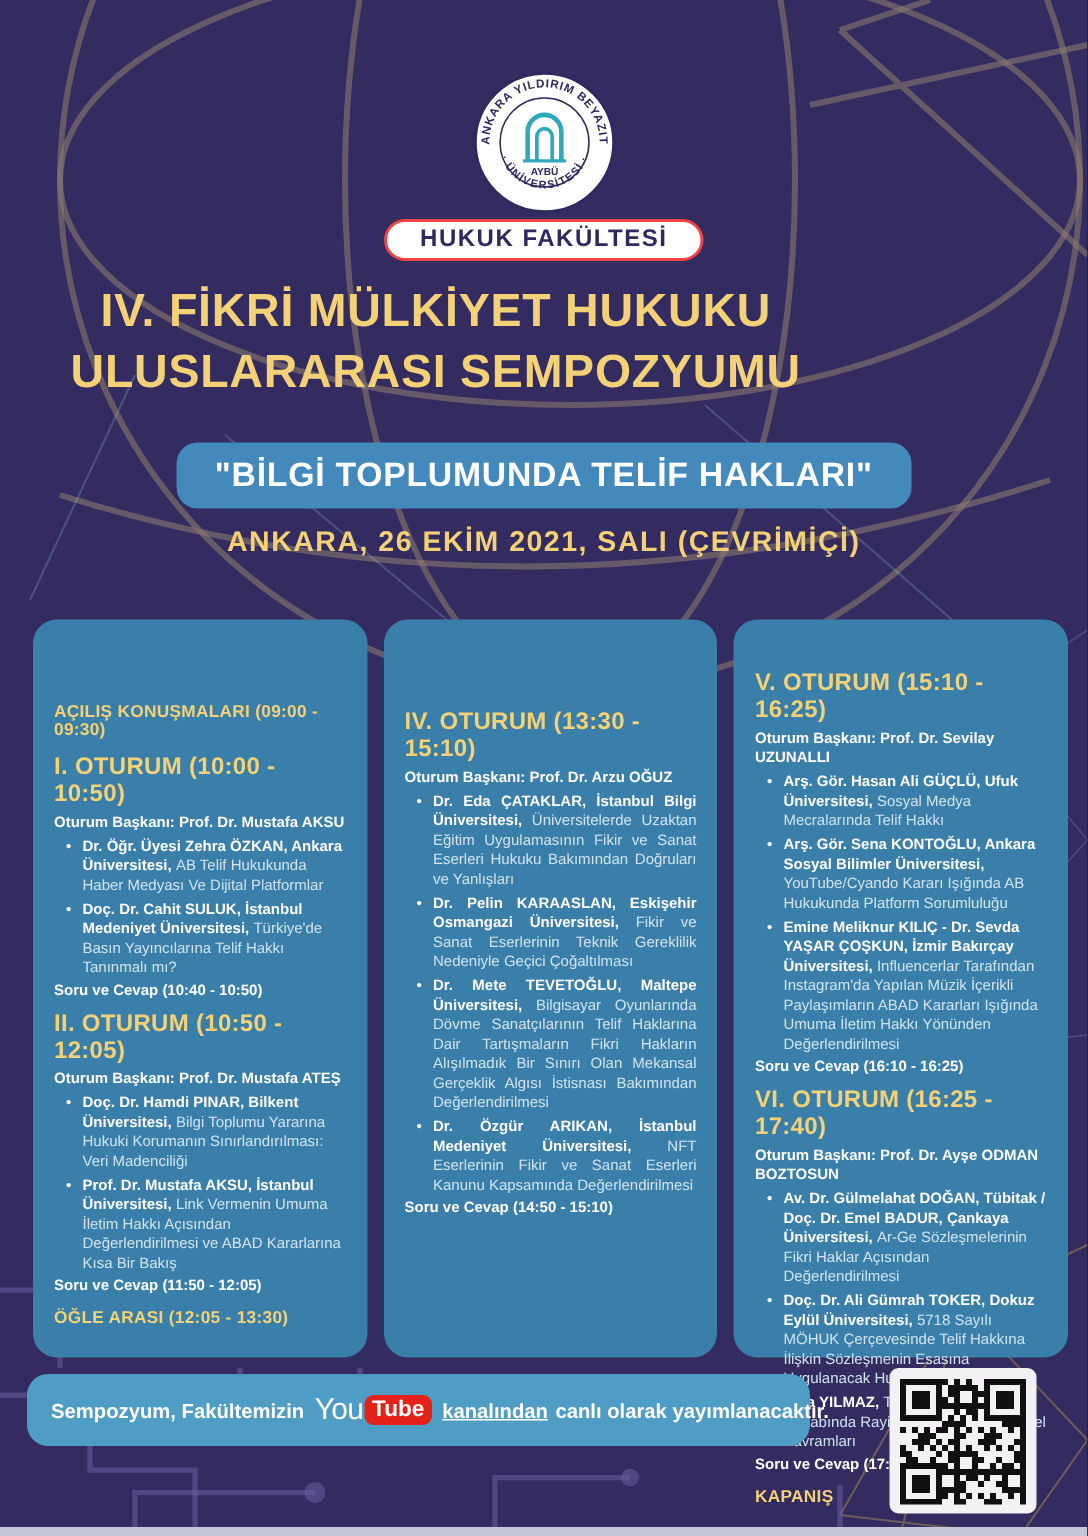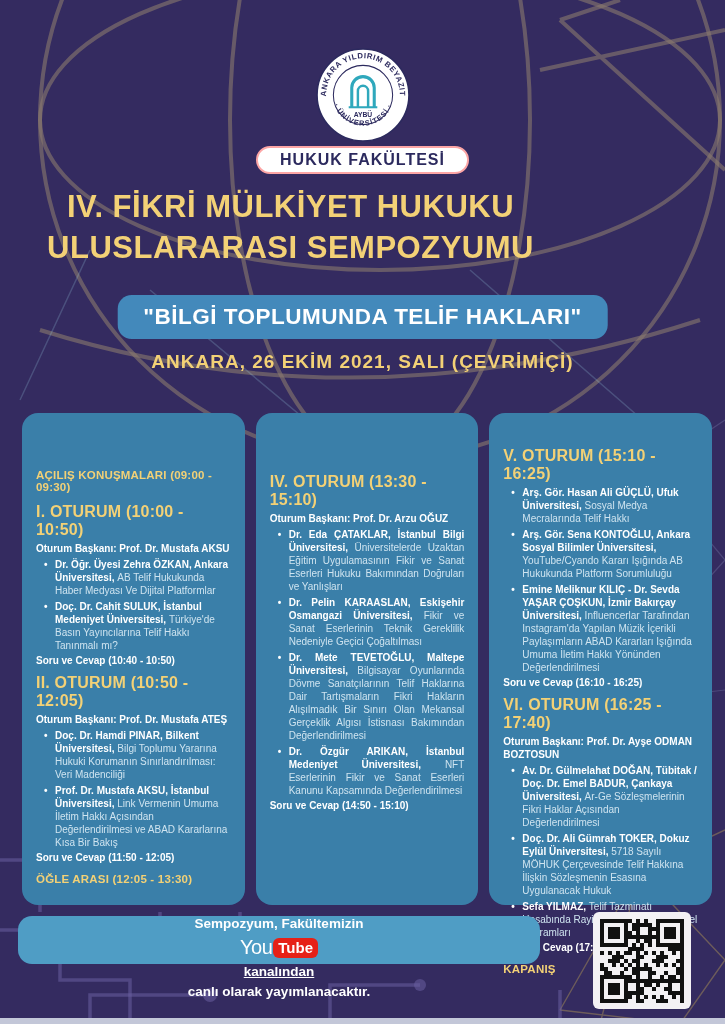--- a/index.html
+++ b/index.html
@@ -9,21 +9,21 @@
     font-family:"Liberation Sans", sans-serif;
     -webkit-font-smoothing:antialiased;
   }
   .bg-art{position:absolute;inset:0;pointer-events:none;}
 
   
   .logo-wrap{position:absolute;top:48px;left:0;width:725px;text-align:center;}
   .seal{display:block;margin:0 auto;}
   .faculty-badge{
     display:inline-block;margin-top:4px;background:#ffffff;color:#2c2a5e;
-    border:2px solid #fca5a5;border-radius:999px;padding:3px 22px;
+    border:2px solid #ef4444;border-radius:999px;padding:3px 22px;
     font-weight:bold;font-size:16px;letter-spacing:1px;
   }
   .main-title{
     position:absolute;top:186px;left:0;width:581px;text-align:center;
     color:#f3d176;font-weight:800;font-size:31px;line-height:41px;letter-spacing:.5px;
   }
   .subtitle-box{
     position:absolute;top:295px;left:50%;transform:translateX(-50%);
     background:#4389bb;border-radius:14px;padding:9px 26px;
     color:#ffffff;font-weight:800;font-size:22.5px;letter-spacing:.5px;white-space:nowrap;
@@ -55,21 +55,21 @@
   ul.items li::before{content:"•";position:absolute;left:0;top:0;color:#ffffff;font-weight:bold;}
   ul.items .speaker{color:#ffffff;font-weight:bold;}
   .column.c2 ul.items li{text-align:justify;}
   .session-qa{color:#ffffff;font-weight:bold;font-size:10px;margin-top:2px;}
 
   
   .footer-banner{
     position:absolute;top:916px;left:18px;width:522px;height:48px;
     background:#4f9dc5;border-radius:14px;display:flex;align-items:center;
     padding:0 16px;box-sizing:border-box;color:#fff;font-weight:bold;font-size:13.5px;
-    gap:5px;white-space:nowrap;flex-direction:column;
+    gap:5px;white-space:nowrap;
   }
   .yt-logo{display:inline-flex;align-items:center;gap:1px;margin:0 2px;}
   .yt-you{color:#ffffff;font-weight:400;font-size:20px;letter-spacing:-0.5px;}
   .yt-tube{
     background:#e62117;color:#ffffff;font-weight:800;font-size:15px;
     border-radius:6px;padding:2px 5px 3px;line-height:1;
   }
   .link-word{text-decoration:underline;cursor:pointer;}
   .qr-box{
     position:absolute;top:912px;left:593px;width:98px;height:97px;
@@ -176,20 +176,21 @@
             <li><span class="speaker">Dr. Pelin KARAASLAN, Eskişehir Osmangazi Üniversitesi, </span><span class="topic">Fikir ve Sanat Eserlerinin Teknik Gereklilik Nedeniyle Geçici Çoğaltılması</span></li>
             <li><span class="speaker">Dr. Mete TEVETOĞLU, Maltepe Üniversitesi, </span><span class="topic">Bilgisayar Oyunlarında Dövme Sanatçılarının Telif Haklarına Dair Tartışmaların Fikri Hakların Alışılmadık Bir Sınırı Olan Mekansal Gerçeklik Algısı İstisnası Bakımından Değerlendirilmesi</span></li>
             <li><span class="speaker">Dr. Özgür ARIKAN, İstanbul Medeniyet Üniversitesi, </span><span class="topic">NFT Eserlerinin Fikir ve Sanat Eserleri Kanunu Kapsamında Değerlendirilmesi</span></li>
           </ul>
           <div class="session-qa">Soru ve Cevap (14:50 - 15:10)</div>
         </div>
       </div>
       <div class="column c3">
         <div class="session">
           <div class="session-title">V. OTURUM (15:10 - 16:25)</div>
+          <div class="session-chair">Oturum Başkanı: Prof. Dr. Sevilay UZUNALLI</div>
           <ul class="items">
             <li><span class="speaker">Arş. Gör. Hasan Ali GÜÇLÜ, Ufuk Üniversitesi, </span><span class="topic">Sosyal Medya Mecralarında Telif Hakkı</span></li>
             <li><span class="speaker">Arş. Gör. Sena KONTOĞLU, Ankara Sosyal Bilimler Üniversitesi, </span><span class="topic">YouTube/Cyando Kararı Işığında AB Hukukunda Platform Sorumluluğu</span></li>
             <li><span class="speaker">Emine Meliknur KILIÇ - Dr. Sevda YAŞAR ÇOŞKUN, İzmir Bakırçay Üniversitesi, </span><span class="topic">Influencerlar Tarafından Instagram'da Yapılan Müzik İçerikli Paylaşımların ABAD Kararları Işığında Umuma İletim Hakkı Yönünden Değerlendirilmesi</span></li>
           </ul>
           <div class="session-qa">Soru ve Cevap (16:10 - 16:25)</div>
         </div>
         <div class="session">
           <div class="session-title">VI. OTURUM (16:25 - 17:40)</div>
           <div class="session-chair">Oturum Başkanı: Prof. Dr. Ayşe ODMAN BOZTOSUN</div>

